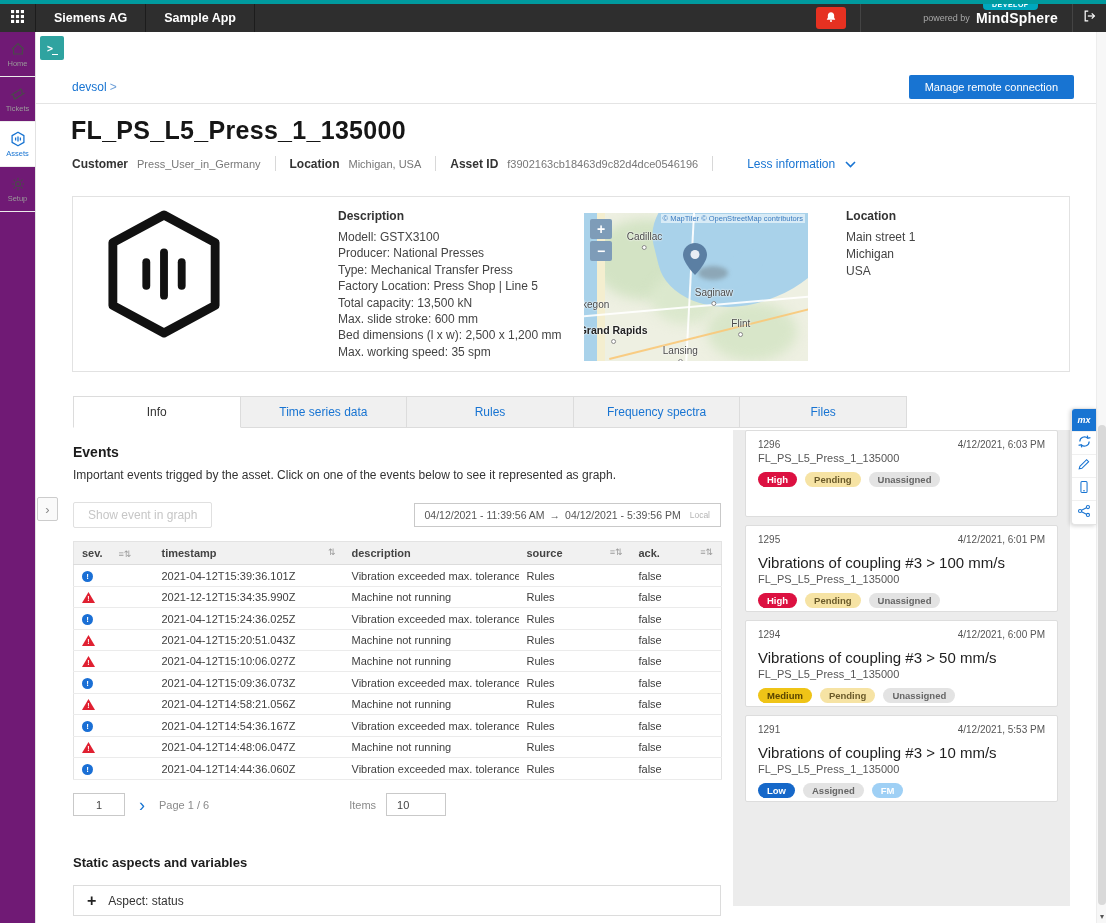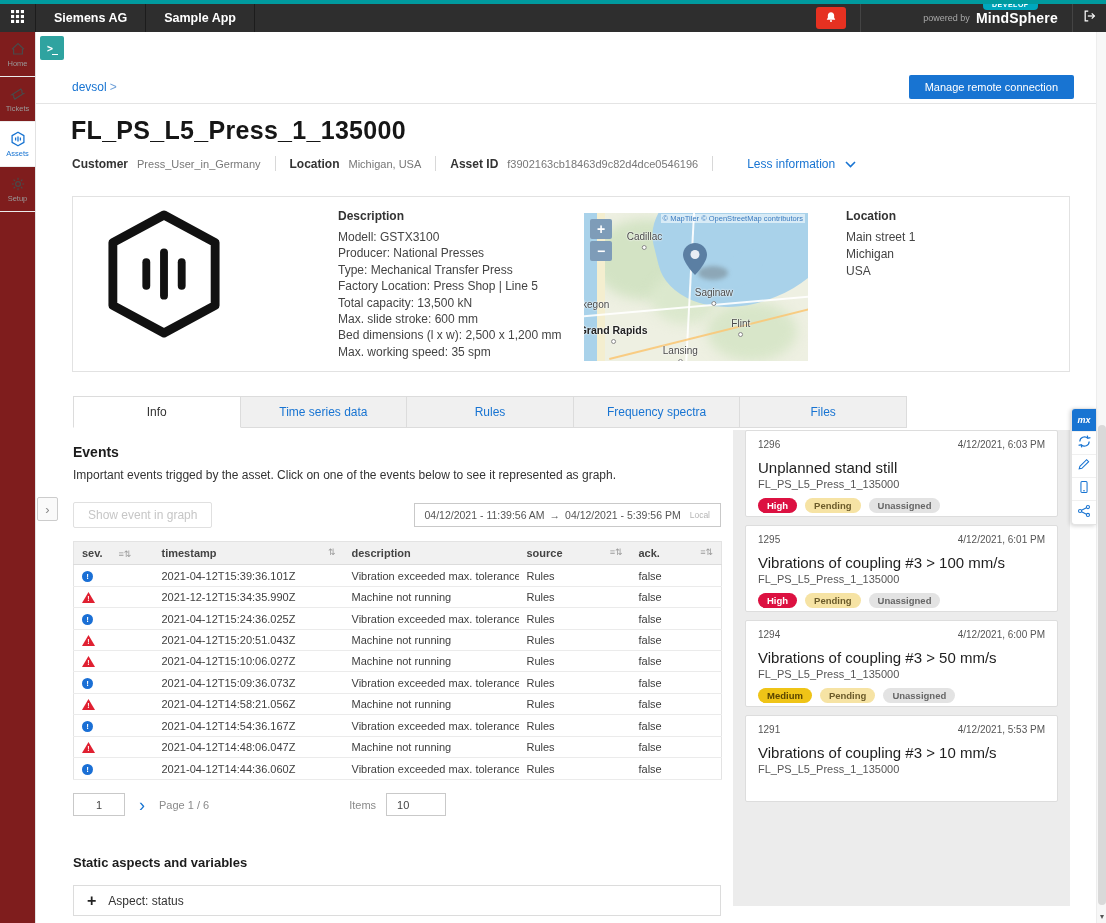--- a/index.html
+++ b/index.html
@@ -14,21 +14,21 @@
   .brand-tab { padding:0 18px; display:flex; align-items:center; font-size:12.5px; font-weight:bold; border-right:1px solid #1c1c1c; cursor:pointer; }
   .topbar-right { margin-left:auto; display:flex; align-items:center; position:relative; }
   .bell-btn { width:30px; height:22px; background:#e63121; border-radius:3px; display:flex; align-items:center; justify-content:center; margin:0 14px; cursor:pointer; }
   .powered-wrap { display:flex; align-items:baseline; gap:6px; padding:0 14px; height:100%; align-items:center; border-left:1px solid #444; position:relative; }
   .powered { font-size:9px; color:#a9a9a9;padding-left:48px; }
   .mindsphere { font-size:14px; font-weight:bold; letter-spacing:.2px; }
   .develop-badge { position:absolute; top:-4px; right:34px; background:#00a7bd; color:#fff; font-size:7px; font-weight:bold; padding:1px 9px 2px; border-radius:0 0 4px 4px; letter-spacing:.5px; z-index:5; }
   .logout-btn { width:34px; height:100%; display:flex; align-items:center; justify-content:center; border-left:1px solid #444; cursor:pointer; }
 
   
-  .sidebar { position:absolute; top:32px; left:0; width:36px; height:891px; background:#7f1d1d; border-right:1px solid #e2e2e2; z-index:2; }
+  .sidebar { position:absolute; top:32px; left:0; width:36px; height:891px; background:#701a75; border-right:1px solid #e2e2e2; z-index:2; }
   .side-item { height:45px; display:flex; flex-direction:column; align-items:center; justify-content:center; gap:2px; border-bottom:1px solid #ececec; color:#4a4a4a; cursor:pointer; }
   .side-item .lbl { font-size:7.5px; color:#9a9a9a; }
   .side-item.active { background:#fff; color:#1874d2; }
   .side-item.active .lbl { color:#1874d2; }
   .sicon { display:flex; }
 
   .app-icon { position:absolute; top:36px; left:40px; width:24px; height:24px; background:#2fa3a0; color:#fff; border-radius:2px; font-family:"DejaVu Sans Mono", monospace; font-size:10px; font-weight:bold; display:flex; align-items:center; justify-content:center; cursor:pointer; letter-spacing:-1px; }
 
   
   .breadcrumb-row { position:absolute; left:36px; top:66px; width:1060px; height:38px; border-bottom:1px solid #e4e4e4; }
@@ -442,21 +442,20 @@
     <span class="aspect-label">Aspect: status</span>
   </div>
 
   <aside class="tickets-panel">
     <div id="ticketCards">
         <div class="ticket-card">
           <div class="ticket-top">
             <span class="t-id">1296</span>
             <span class="t-date">4/12/2021, 6:03 PM</span>
           </div>
-          <div class="ticket-title">Unplanned stand still</div>
           <div class="ticket-asset">FL_PS_L5_Press_1_135000</div>
           <div class="badges">
             <span class="badge high">High</span>
             <span class="badge pending">Pending</span>
             <span class="badge unassigned">Unassigned</span>
           </div>
         </div>
         <div class="ticket-card">
           <div class="ticket-top">
             <span class="t-id">1295</span>
@@ -483,20 +482,25 @@
             <span class="badge unassigned">Unassigned</span>
           </div>
         </div>
         <div class="ticket-card">
           <div class="ticket-top">
             <span class="t-id">1291</span>
             <span class="t-date">4/12/2021, 5:53 PM</span>
           </div>
           <div class="ticket-title">Vibrations of coupling #3 &gt; 10 mm/s</div>
           <div class="ticket-asset">FL_PS_L5_Press_1_135000</div>
+          <div class="badges">
+            <span class="badge low">Low</span>
+            <span class="badge assigned">Assigned</span>
+            <span class="badge fm">FM</span>
+          </div>
         </div>
       </div>
   </aside>
 
   <div class="right-toolbar">
     <div class="rt-item rt-badge">
         <span>mx</span>
       </div>
     <div class="rt-item">
         <span><svg viewBox="0 0 16 16" width="15" height="15" fill="none" stroke="#1874d2" stroke-width="1.3">

